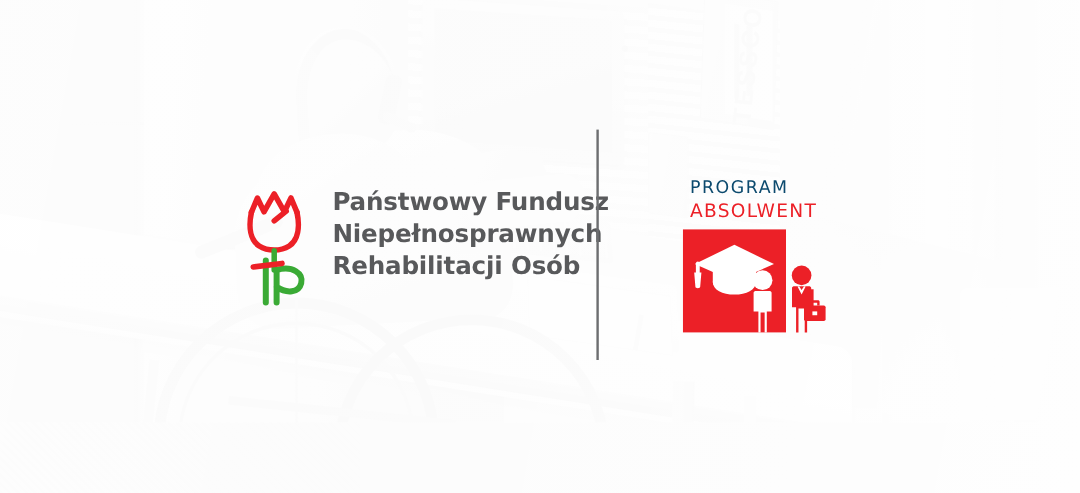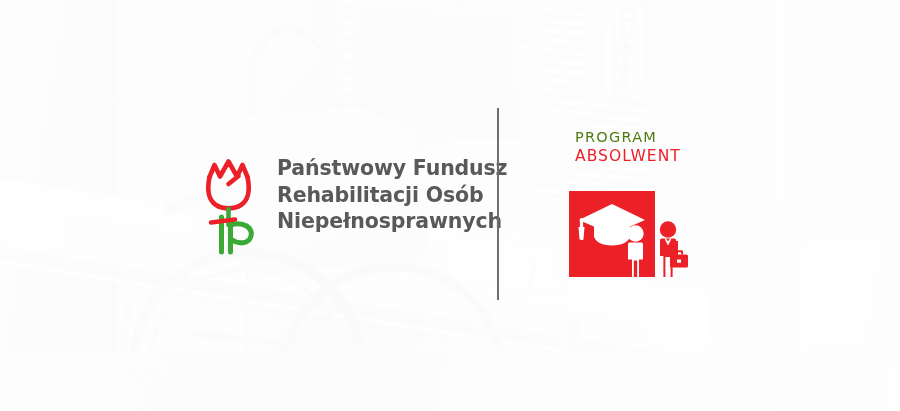--- a/index.html
+++ b/index.html
@@ -375,22 +375,23 @@
     position: absolute;
     left: 575px;
     top: 128px;
     line-height: 1.28;
   }
   .program-title .line1 {
     display: block;
     font-family: "DejaVu Sans", "Liberation Sans", sans-serif;
     font-size: 14.5px;
     letter-spacing: 1.25px;
-    color: #4d7c0f;
+    color: #0c4a6e;
     font-weight: 400;
+    margin-top: 20px;
   }
   .program-title .line2 {
     display: block;
     font-family: "DejaVu Sans", "Liberation Sans", sans-serif;
     font-size: 15.5px;
     letter-spacing: 1.05px;
     color: #ec2027;
     font-weight: 400;
     text-align: right;
   }
@@ -491,22 +492,22 @@
 
         <path d="M22.5 62 L22.5 97" fill="none" stroke="#3aaa35" stroke-width="5" stroke-linecap="round"></path>
 
         <path d="M31.5 97 L31.5 70 C45 66 54 73 52 81 C50 89 40 90 31.5 84" fill="none" stroke="#3aaa35" stroke-width="5" stroke-linecap="round" stroke-linejoin="round"></path>
 
         <path d="M12 67.5 L36 64.5" fill="none" stroke="#ec2027" stroke-width="4.6" stroke-linecap="round"></path>
       </svg>
 
       <div class="logo-text">
         <span>Państwowy Fundusz</span>
+        <span>Niepełnosprawnych</span>
         <span>Rehabilitacji Osób</span>
-        <span>Niepełnosprawnych</span>
       </div>
     </div>
 
     <div class="divider"></div>
 
     <div class="program-title">
       <span class="line1">PROGRAM</span>
       <span class="line2">ABSOLWENT</span>
     </div>
 

